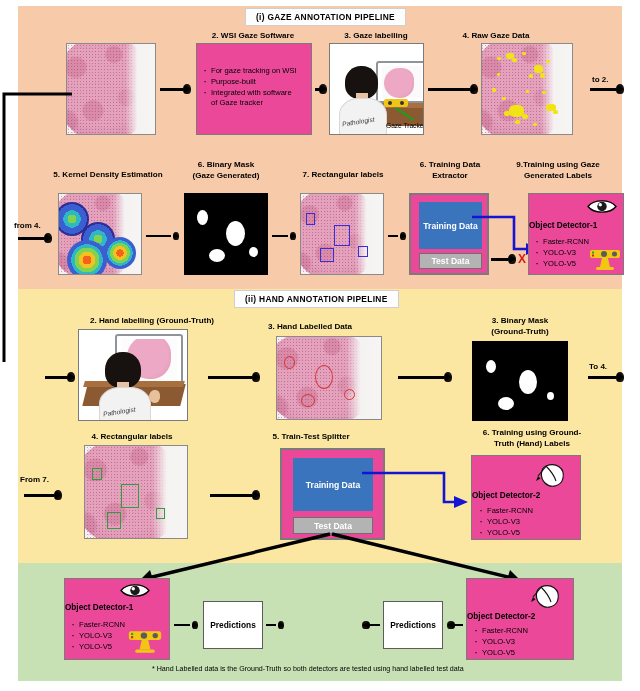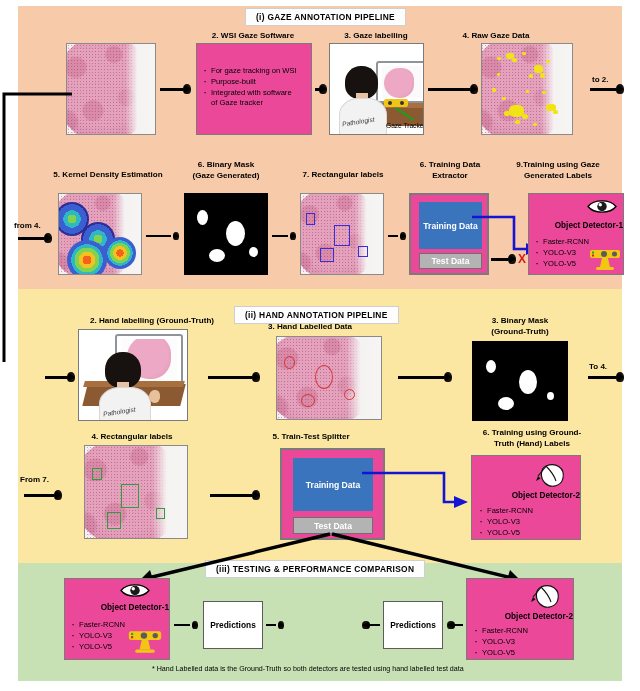--- a/index.html
+++ b/index.html
@@ -71,21 +71,21 @@
   .arrow .head{position:absolute;top:50%;right:0;margin-top:-5px;width:0;height:0;
       border-top:5px solid transparent;border-bottom:5px solid transparent;border-left:8px solid #000;}
   .arrow.thin .shaft{height:2px;margin-top:-1px;}
   .arrow.thin .head{margin-top:-4px;border-top:4px solid transparent;border-bottom:4px solid transparent;border-left:6.5px solid #000;}
   .arrow.left .head{right:auto;left:0;border-left:none;border-right:8px solid #000;}
 
   .lbl{position:absolute;font-size:8px;font-weight:bold;white-space:nowrap;}
   .lblsm{position:absolute;font-size:6.6px;white-space:nowrap;}
 
   
-  .boxtitle{position:absolute;font-size:8.2px;font-weight:bold;text-align:right;width:100%;}
+  .boxtitle{position:absolute;font-size:8.2px;font-weight:bold;text-align:left;width:100%;}
   .bul{position:absolute;font-size:7.6px;line-height:11px;}
   .bul div{white-space:nowrap;}
   .bul div::before{content:"\00B7";display:inline-block;width:7px;font-weight:bold;}
 
   .datablue{position:absolute;background:#3a74bd;color:#fff;font-size:8.6px;font-weight:bold;
             display:flex;align-items:center;justify-content:center;}
   .datagrey{position:absolute;background:#b3b3b3;border:1px solid #6f6f6f;color:#fff;font-size:8.6px;
             font-weight:bold;display:flex;align-items:center;justify-content:center;box-sizing:border-box;}
 
   .smallbox{position:absolute;background:#fff;border:1px solid #5c5c5c;box-sizing:border-box;
@@ -121,22 +121,21 @@
 </head>
 <body>
 
 <div id="root">
 
   <div class="band" id="band-gaze"></div>
   <div class="band" id="band-hand"></div>
   <div class="band" id="band-test"></div>
 
   <div class="banner" style="left:245px;top:8px;">(i) GAZE ANNOTATION PIPELINE</div>
-  <div class="banner" style="left:234px;top:290px;margin-top:16px;">(ii) HAND ANNOTATION PIPELINE</div>
-  <div class="banner" style="left:205px;top:560px;">(iii) TESTING &amp; PERFORMANCE COMPARISON</div>
+  <div class="banner" style="left:234px;top:290px;">(ii) HAND ANNOTATION PIPELINE</div>
 
   <div class="cap" style="left:56px;top:49px;width:110px;text-decoration:underline;">1. Unlabeled WSI</div>
   <div class="wsi" style="left:66px;top:43px;width:90px;height:92px;">
     <div class="tissue"></div>
       <div class="wsi-white"></div>
   </div>
 
   <div class="cap" style="left:188px;top:31px;width:130px;">2. WSI Gaze Software</div>
   <div class="panel" style="left:196px;top:43px;width:116px;height:92px;">
     <div class="bul" style="left:7px;top:21px;">

